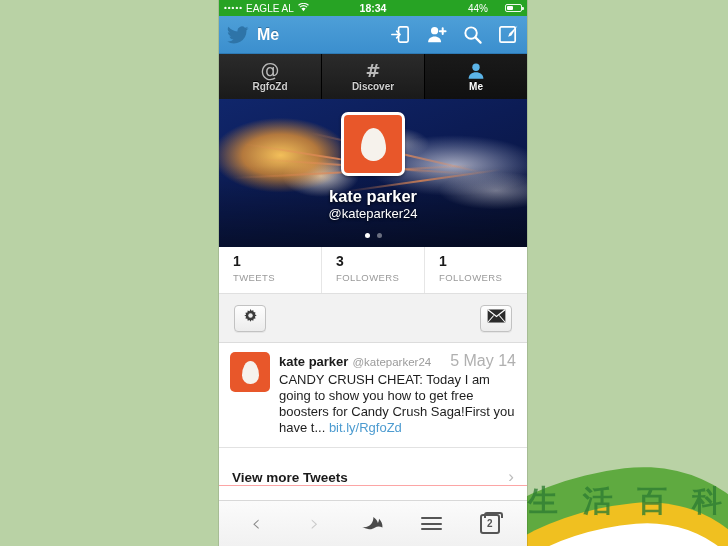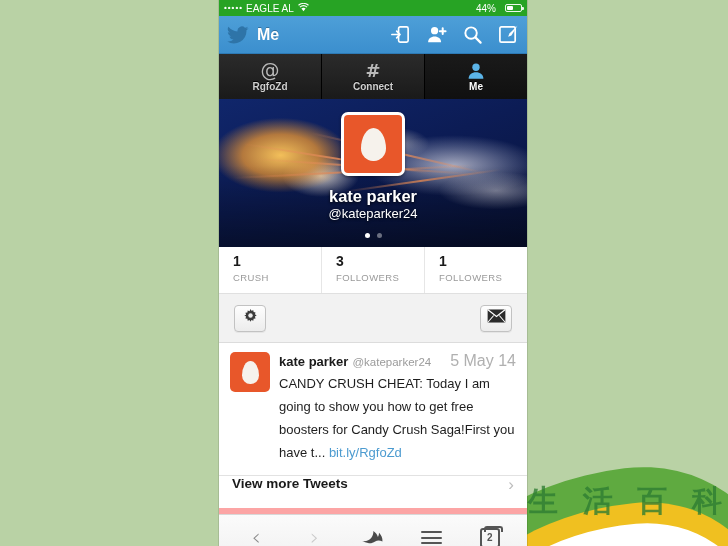--- a/index.html
+++ b/index.html
@@ -102,21 +102,21 @@
   .sb-dots { letter-spacing: 1px; font-size: 8px; margin-right: 3px; line-height: 1; }
   .sb-carrier { font-size: 10px; font-weight: 500; }
   .sb-wifi {
     margin-left: 4px; font-size: 10px; line-height: 1;
   }
   .sb-time {
     position: absolute; left: 0; right: 0; text-align: center;
     font-size: 10.5px; font-weight: 600;
   }
   .sb-right {
-    margin-left: auto; display: flex; align-items: center; gap: 9px;
+    margin-left: auto; display: flex; align-items: center; gap: 17px;
     position: relative; z-index: 2;
   }
   .sb-pct { font-size: 10px; font-weight: 500; }
   .battery {
     width: 17px; height: 8px;
     border: 1px solid rgba(255,255,255,.92);
     border-radius: 2px;
     position: relative;
     padding: 1px;
   }
@@ -309,33 +309,33 @@
     width: 17px; height: 23px;
     background: #f6f2ec;
     border-radius: 50% 50% 48% 48% / 62% 62% 38% 38%;
   }
   .tw-body { flex: 1; min-width: 0; }
   .tw-head { display: flex; align-items: baseline; white-space: nowrap; }
   .tw-name { font-size: 13px; font-weight: 700; color: #1a1a1a; }
   .tw-handle { font-size: 11.5px; color: #9b9b9b; margin-left: 4px; }
   .tw-date { font-size: 16px; color: #b0b0b0; margin-left: auto; }
   .tw-text {
-    font-size: 13px; line-height: 23px; color: #1e1e1e;
+    font-size: 13px; line-height: 16px; color: #1e1e1e;
     margin-top: 2px;
     word-wrap: break-word;
   }
   .tw-link { color: #4c9bd0; }
 
   
   .viewmore {
     height: 38px; flex: 0 0 38px;
     background: #ffffff;
-    display: flex; align-items: flex-start;
+    display: flex; align-items: flex-end;
     padding: 0 13px;
-    border-bottom: 6px solid #fca5a5;
+    border-bottom: 1px solid #fca5a5;
   }
   .vm-label { font-size: 13.5px; font-weight: 700; color: #1a1a1a; }
   .vm-chev { margin-left: auto; color: #bdbdbd; font-size: 17px; line-height: 1; }
 
   .spacer { flex: 1; background: #ffffff; }
 
   
   .browserbar {
     height: 46px; flex: 0 0 46px;
     background: linear-gradient(#fbfbfb, #f1f1f1);
@@ -387,20 +387,21 @@
   <div class="statusbar">
     <span class="sb-dots">•••••</span>
     <span class="sb-carrier">EAGLE AL</span>
     <span class="sb-wifi">
       <svg width="11" height="9" viewBox="0 0 11 9">
           <path d="M5.5 8.2 L3.4 5.6 a3.4 3.4 0 0 1 4.2 0 Z" fill="#fff"></path>
           <path d="M1.9 4.1 a5.6 5.6 0 0 1 7.2 0" stroke="#fff" stroke-width="1.1" fill="none"></path>
           <path d="M0.5 2.2 a8 8 0 0 1 10 0" stroke="#fff" stroke-width="1.1" fill="none"></path>
         </svg>
     </span>
+    <span class="sb-time">18:34</span>
     <span class="sb-right">
       <span class="sb-pct">44%</span>
       <span class="battery">
           <i></i>
         </span>
     </span>
   </div>
 
   <div class="appbar">
     <span class="bird">
@@ -442,21 +443,21 @@
     <div class="tab">
       <span class="tab-ico">
           <span class="at-glyph">@</span>
         </span>
       <span class="tab-label">RgfoZd</span>
     </div>
     <div class="tab">
       <span class="tab-ico">
           <span class="hash-glyph">#</span>
         </span>
-      <span class="tab-label">Connect</span>
+      <span class="tab-label">Discover</span>
     </div>
     <div class="tab active">
       <span class="tab-ico">
         <svg width="18" height="18" viewBox="0 0 20 19">
             <circle cx="10" cy="5.4" r="4.1" fill="#5bb4e8"></circle>
             <path d="M1.8 18c0-4.3 3.7-7 8.2-7s8.2 2.7 8.2 7z" fill="#5bb4e8"></path>
           </svg>
       </span>
       <span class="tab-label">Me</span>
     </div>
@@ -480,21 +481,21 @@
     <div class="profile-handle">@kateparker24</div>
     <div class="page-dots">
       <span class="dot on"></span>
       <span class="dot"></span>
     </div>
   </div>
 
   <div class="stats">
     <div class="stat">
       <div class="stat-num">1</div>
-      <div class="stat-lbl">CRUSH</div>
+      <div class="stat-lbl">TWEETS</div>
     </div>
     <div class="stat">
       <div class="stat-num">3</div>
       <div class="stat-lbl">FOLLOWERS</div>
     </div>
     <div class="stat">
       <div class="stat-num">1</div>
       <div class="stat-lbl">FOLLOWERS</div>
     </div>
   </div>

